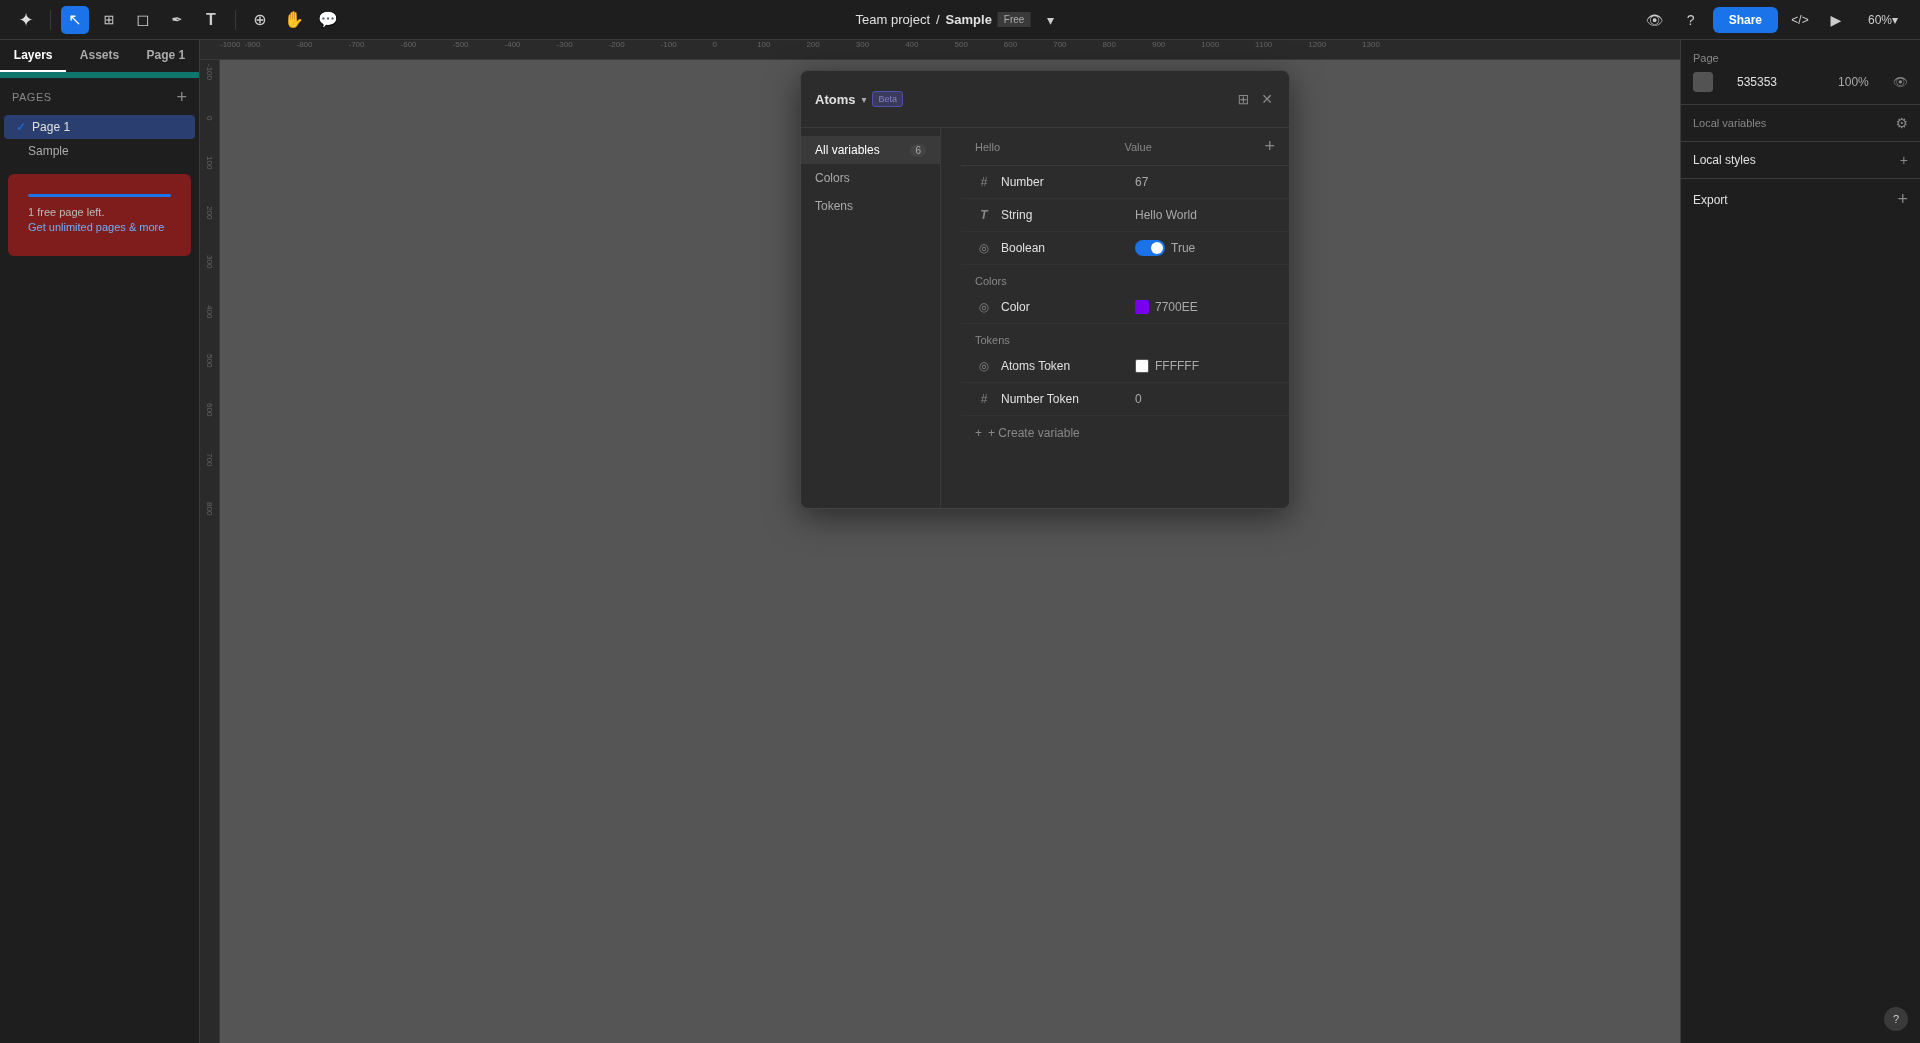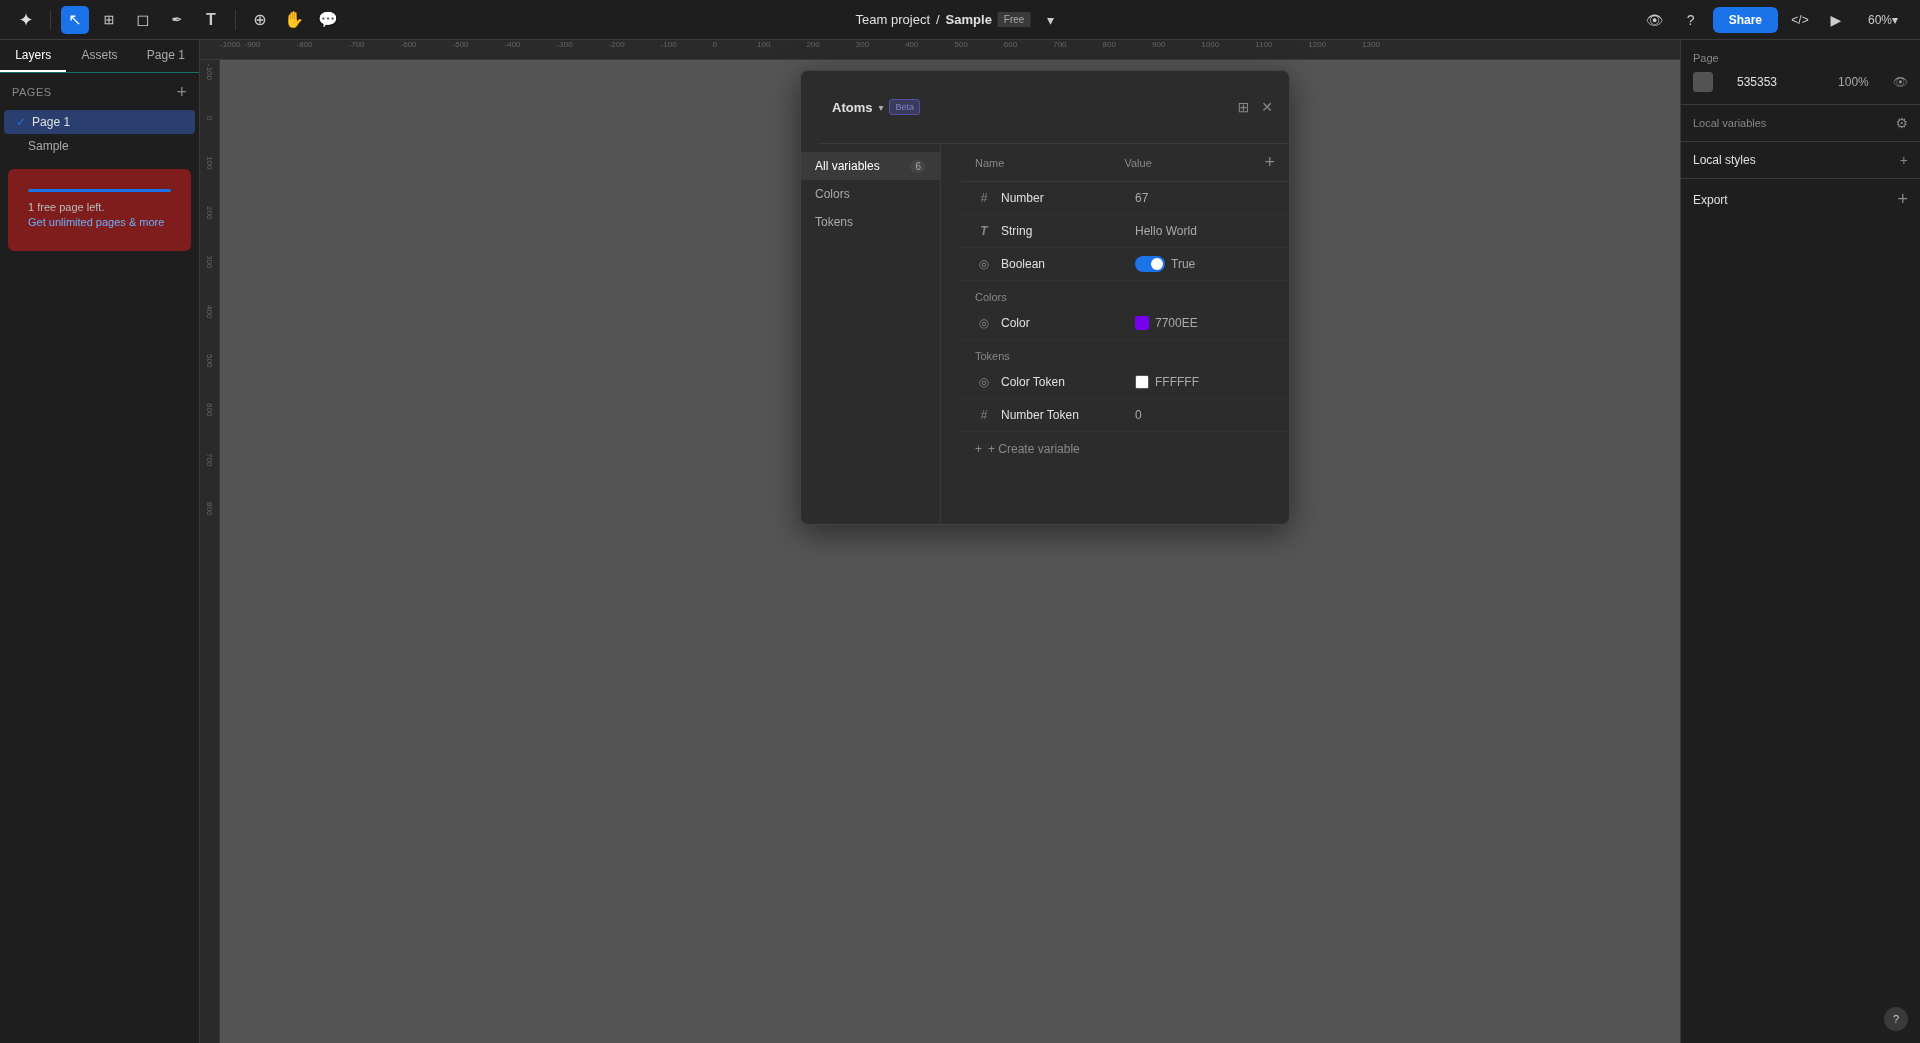--- a/index.html
+++ b/index.html
@@ -29,21 +29,21 @@
     .project-name { font-weight: 600; }
     .free-badge { background: #3a3a3a; color: #aaa; font-size: 10px; padding: 2px 6px; border-radius: 0; }
     .share-btn { background: #1a73e8; color: #fff; border: none; border-radius: 6px; padding: 6px 16px; font-size: 12px; font-weight: 600; cursor: pointer; }
     .icon-btn { width: 28px; height: 28px; border-radius: 5px; border: none; background: transparent; color: #ccc; display: flex; align-items: center; justify-content: center; cursor: pointer; font-size: 14px; }
 
     
     .main-layout { display: flex; height: calc(100% - 40px); }
 
     
     .left-panel { width: 200px; background: #1e1e1e; border-right: 1px solid #3a3a3a; display: flex; flex-direction: column; flex-shrink: 0; }
-    .left-panel-tabs { display: flex; border-bottom: 1px solid #0f766e; }
+    .left-panel-tabs { display: flex; border-bottom: 6px solid #0f766e; font-weight: bold; }
     .panel-tab { flex: 1; padding: 8px 0; text-align: center; font-size: 12px; color: #aaa; cursor: pointer; border-bottom: 2px solid transparent; }
     .panel-tab.active { color: #fff; border-bottom-color: #fff; }
     .pages-header { display: flex; align-items: center; justify-content: space-between; padding: 10px 12px 6px; }
     .pages-label { font-size: 11px; color: #888; text-transform: uppercase; letter-spacing: 0.5px; }
     .add-btn { background: none; border: none; color: #888; font-size: 18px; cursor: pointer; line-height: 1; }
     .page-list { padding: 2px 0; }
     .page-item { padding: 5px 12px; display: flex; align-items: center; gap: 6px; cursor: pointer; border-radius: 4px; margin: 1px 4px; }
     .page-item.active { background: #2a3f6f; }
     .page-item-check { color: #1a73e8; font-size: 12px; }
     .page-item-name { font-size: 12px; color: #e0e0e0; }
@@ -69,23 +69,22 @@
       border-radius: 8px;
       box-shadow: 0 8px 32px rgba(0,0,0,0.5);
       z-index: 100;
       display: flex;
       flex-direction: column;
     }
     .modal-header {
       display: flex;
       align-items: center;
       justify-content: space-between;
-      padding: 26px 14px;
+      padding: 18px 14px;
       border-bottom: 1px solid #3a3a3a;
-      margin-left: 17px;
     }
     .modal-title-area { display: flex; align-items: center; gap: 6px; }
     .modal-title { font-size: 13px; font-weight: 600; color: #e0e0e0; }
     .modal-chevron { font-size: 10px; color: #aaa; }
     .beta-badge { background: #3a3a5a; color: #8080cc; font-size: 9px; padding: 2px 5px; border-radius: 3px; border: 1px solid #5050aa; }
     .modal-header-icons { display: flex; align-items: center; gap: 8px; }
     .modal-icon-btn { background: none; border: none; color: #888; cursor: pointer; font-size: 14px; padding: 2px; }
     .modal-body { display: flex; height: 380px; gap: 20px; }
     .modal-sidebar { width: 140px; border-right: 1px solid #3a3a3a; padding: 8px 0; flex-shrink: 0; }
     .modal-sidebar-item { padding: 7px 14px; font-size: 12px; color: #aaa; cursor: pointer; display: flex; align-items: center; justify-content: space-between; }
@@ -271,21 +270,21 @@
           <div class="modal-sidebar-item">
             <span>Colors</span>
           </div>
           <div class="modal-sidebar-item">
             <span>Tokens</span>
           </div>
         </div>
 
         <div class="modal-content-area">
           <div class="modal-content-header">
-            <span class="col-name">Name</span>
+            <span class="col-name">Hello</span>
             <span class="col-value">Value</span>
             <button class="col-add">+</button>
           </div>
 
           <div class="var-row">
             <span class="var-type-icon">#</span>
             <span class="var-name">Number</span>
             <span class="var-value">67</span>
           </div>
 
@@ -310,21 +309,21 @@
             <span class="var-name">Color</span>
             <span class="var-value">
               <span class="color-swatch" style="background:#7700EE;"></span>
               <span>7700EE</span>
             </span>
           </div>
 
           <div class="var-section-label">Tokens</div>
           <div class="var-row">
             <span class="var-type-icon">◎</span>
-            <span class="var-name">Color Token</span>
+            <span class="var-name">Atoms Token</span>
             <span class="var-value">
               <span class="color-swatch" style="background:#FFFFFF; border:1px solid #555;"></span>
               <span>FFFFFF</span>
             </span>
           </div>
           <div class="var-row">
             <span class="var-type-icon">#</span>
             <span class="var-name">Number Token</span>
             <span class="var-value">0</span>
           </div>

